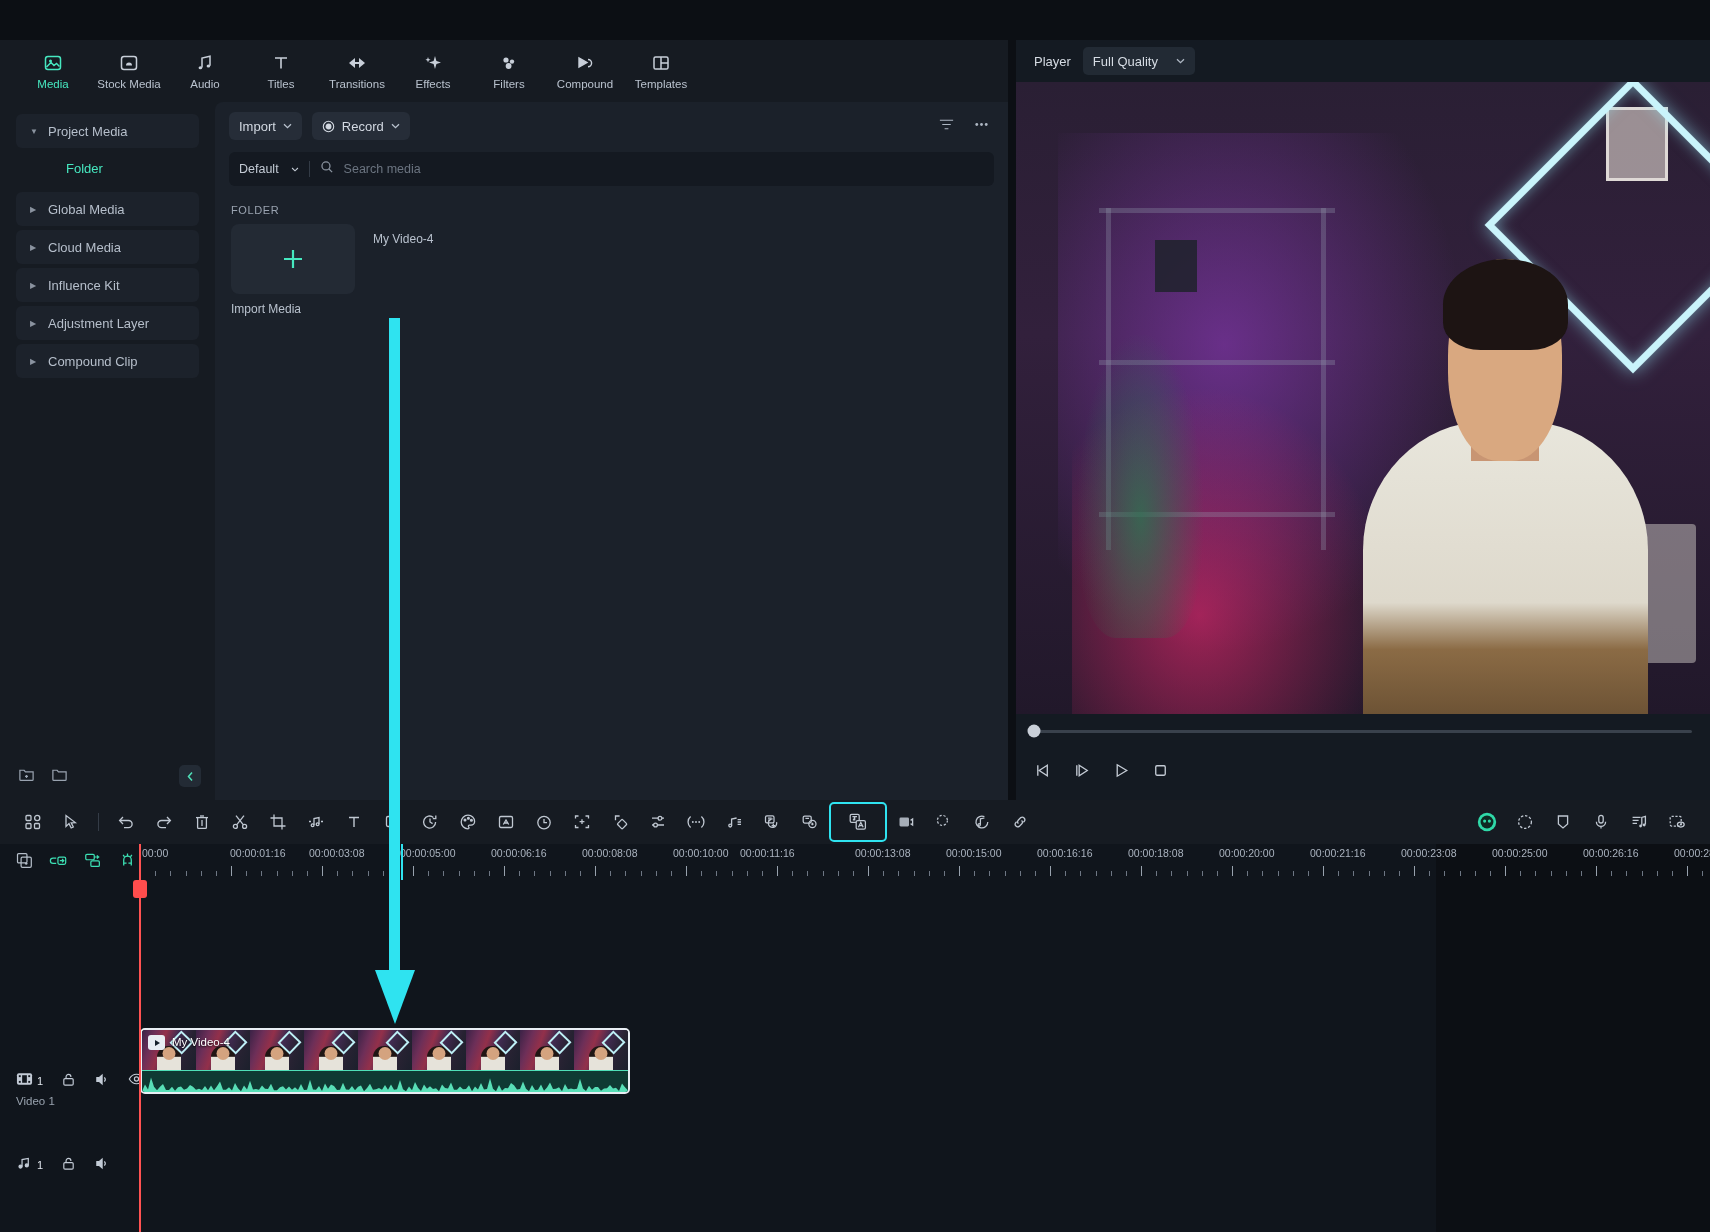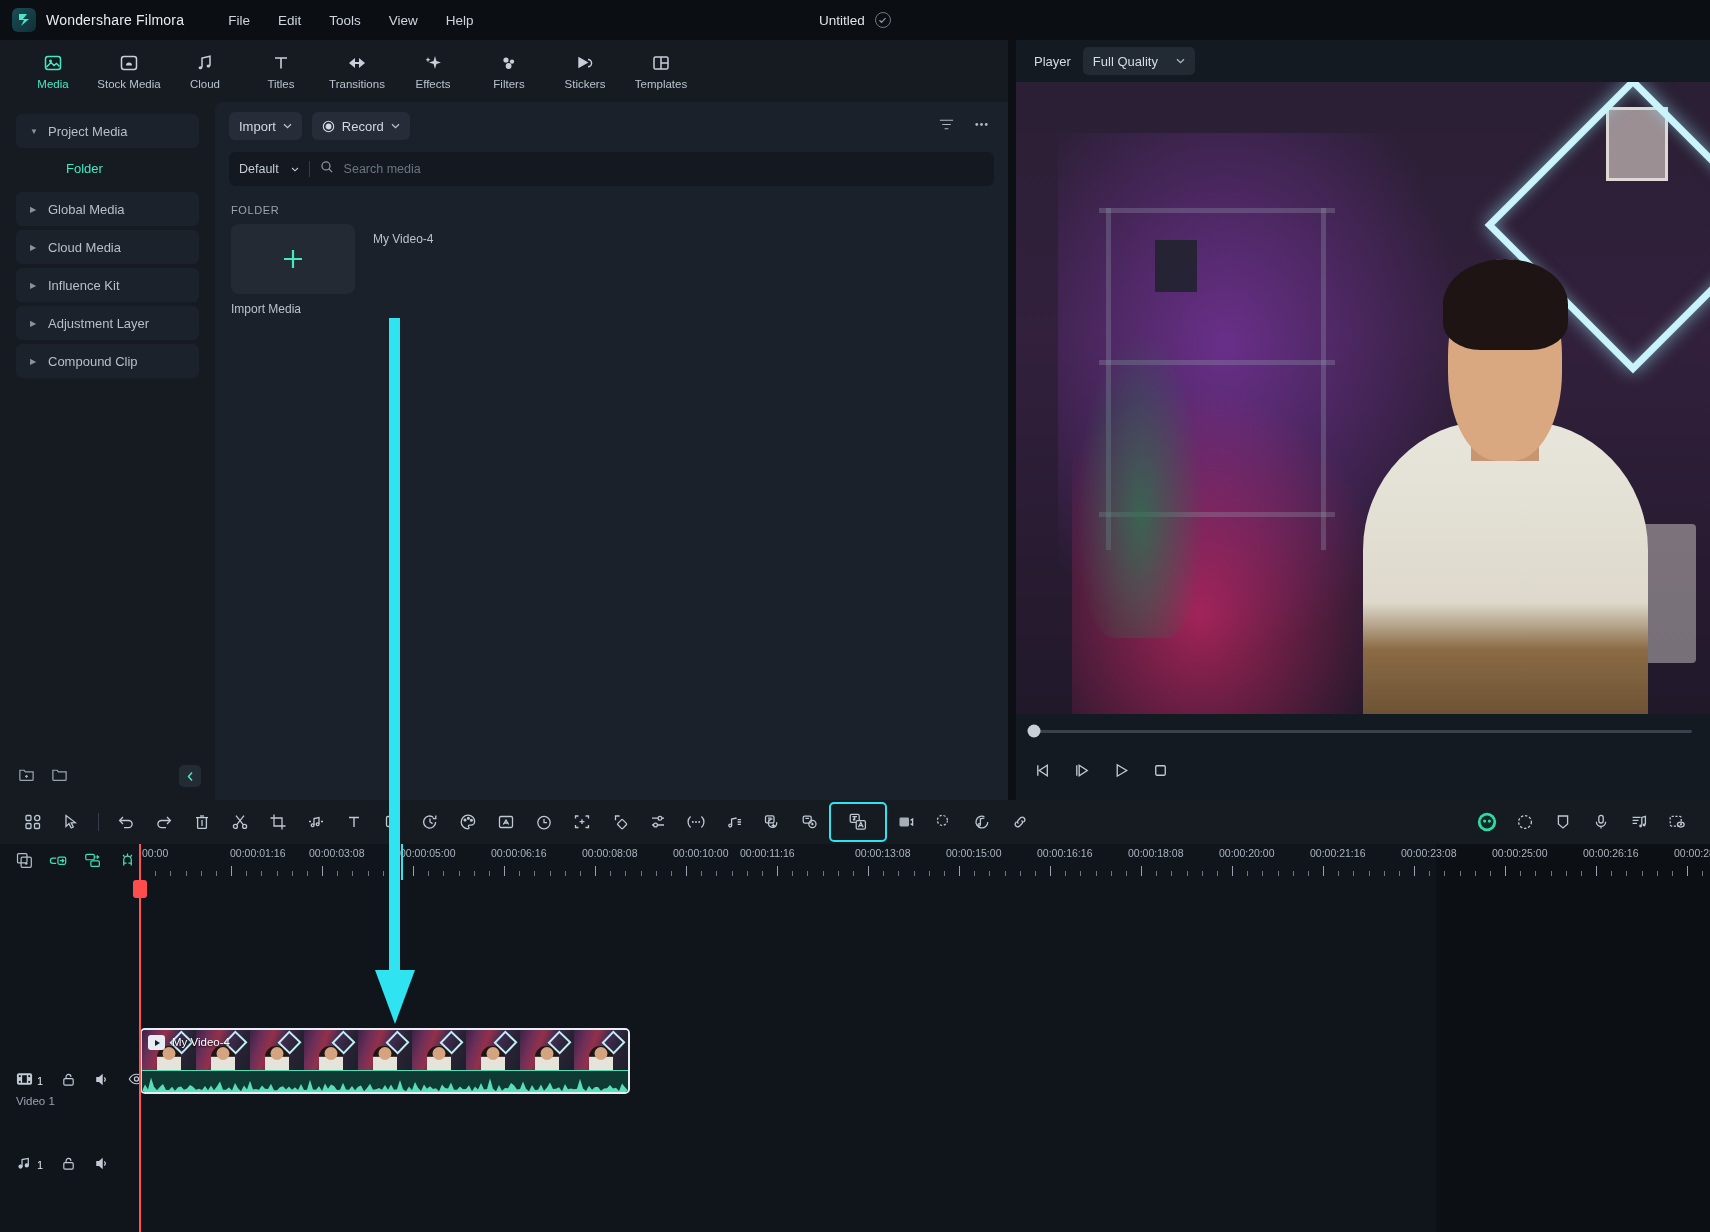--- a/index.html
+++ b/index.html
@@ -334,43 +334,20 @@
   .cyan-cursor { position: absolute; width: 2px; background: #2fe3f0; z-index: 7; }
 
   
   .anno-arrow { position: absolute; z-index: 30; pointer-events: none; }
 </style>
 </head>
 <body>
 
 <div class="app">
 
-  <div class="titlebar">
-    <div class="logo-box">
-      <svg width="14" height="14" viewBox="0 0 14 14">
-        <path d="M2 1 L10 1 L6 6 L12 6 L4 13 L7 7 L2 7 Z" fill="#4fe3c9"></path>
-      </svg>
-    </div>
-    <div class="brand">Wondershare Filmora</div>
-    <div class="menubar">
-      <div class="mi">File</div>
-      <div class="mi">Edit</div>
-      <div class="mi">Tools</div>
-      <div class="mi">View</div>
-      <div class="mi">Help</div>
-    </div>
-    <div class="title-center">
-      <span class="doc">Untitled</span>
-      <span class="check-circle">
-        <svg width="9" height="9" viewBox="0 0 10 10">
-            <path d="M2 5 L4 7.2 L8 2.6" stroke="#8d97a4" stroke-width="1.3" fill="none" stroke-linecap="round"></path>
-          </svg>
-      </span>
-    </div>
-  </div>
 
   <div class="main">
 
     <div class="left-wrap">
 
       <div class="ribbon">
         <div class="tab active">
           <span class="ico">
             <svg width="20" height="20" viewBox="0 0 20 20" fill="none" stroke="currentColor" stroke-width="1.5">
               <rect x="2.5" y="3.5" width="15" height="13" rx="2.5"></rect>
@@ -390,21 +367,21 @@
           <span class="lbl">Stock Media</span>
         </div>
         <div class="tab">
           <span class="ico">
             <svg width="20" height="20" viewBox="0 0 20 20" fill="none" stroke="currentColor" stroke-width="1.5">
               <path d="M7 14.5 V5 L15 3.3 V12.8"></path>
               <ellipse cx="5.4" cy="14.8" rx="1.8" ry="1.5" fill="currentColor" stroke="none"></ellipse>
               <ellipse cx="13.4" cy="13" rx="1.8" ry="1.5" fill="currentColor" stroke="none"></ellipse>
             </svg>
           </span>
-          <span class="lbl">Cloud</span>
+          <span class="lbl">Audio</span>
         </div>
         <div class="tab">
           <span class="ico">
             <svg width="20" height="20" viewBox="0 0 20 20" fill="none" stroke="currentColor" stroke-width="1.6">
               <path d="M4 5 H16 M10 5 V15.5"></path>
             </svg>
           </span>
           <span class="lbl">Titles</span>
         </div>
         <div class="tab">
@@ -436,21 +413,21 @@
           </span>
           <span class="lbl">Filters</span>
         </div>
         <div class="tab">
           <span class="ico">
             <svg width="20" height="20" viewBox="0 0 20 20" fill="none" stroke="currentColor" stroke-width="1.4">
               <path d="M4 14 L4 5 L12 9.5 Z" fill="currentColor"></path>
               <path d="M13 6.5 a3.6 3.6 0 1 1 0 7.2"></path>
             </svg>
           </span>
-          <span class="lbl">Stickers</span>
+          <span class="lbl">Compound</span>
         </div>
         <div class="tab">
           <span class="ico">
             <svg width="20" height="20" viewBox="0 0 20 20" fill="none" stroke="currentColor" stroke-width="1.5">
               <rect x="3" y="4" width="14" height="12" rx="1.6"></rect>
               <path d="M10 4 V16 M10 10 H17"></path>
             </svg>
           </span>
           <span class="lbl">Templates</span>
         </div>

